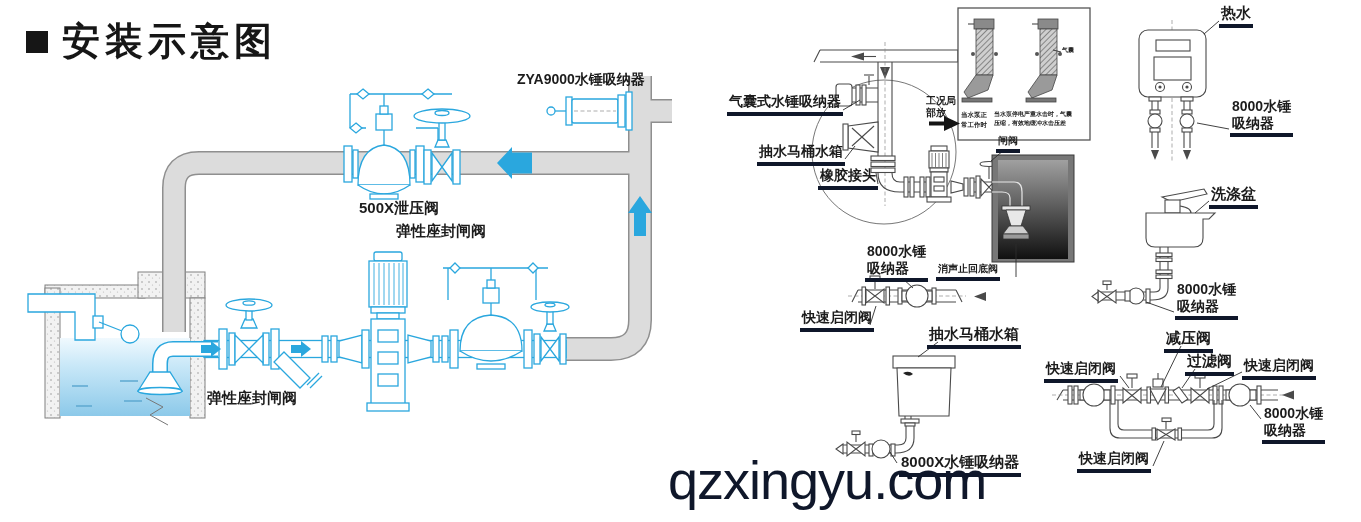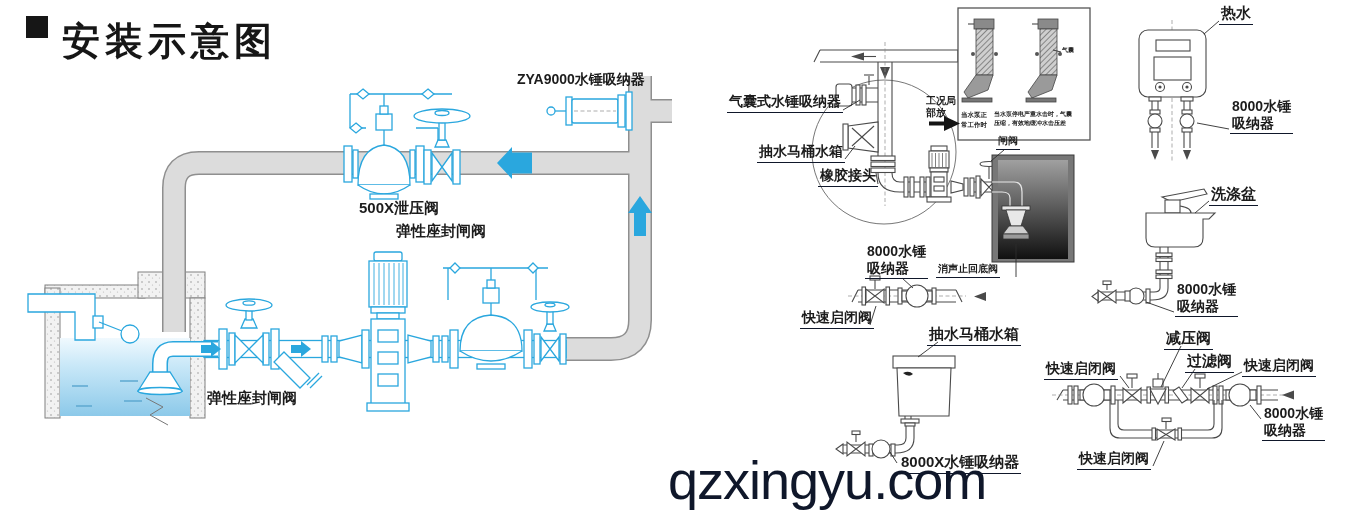--- a/index.html
+++ b/index.html
@@ -1,24 +1,24 @@
 <!DOCTYPE html>
 <html><head>
 <meta charset="utf-8">
 <style>
 *{margin:0;padding:0;box-sizing:border-box}
 html,body{background:#ffffff}
 #canvas{position:relative;width:1361px;height:522px;background:#ffffff;overflow:hidden;
   font-family:"Liberation Sans","DejaVu Sans",sans-serif;}
 #canvas svg{position:absolute;left:0;top:0}
-#title{position:absolute;left:26px;top:16px;display:flex;align-items:flex-start;gap:14px;color:#161616}
+#title{position:absolute;left:26px;top:16px;display:flex;align-items:center;gap:14px;color:#161616}
 #title .sq{width:22px;height:22px;background:#161616}
 #title .t{font-size:38px;font-weight:bold;letter-spacing:5px}
 .lbl{position:absolute;color:#1c1c1c;font-weight:bold;line-height:1.18;white-space:nowrap}
-.lbl.u{border-bottom:1px solid #0f172a;padding:0 2px 2px 2px}
+.lbl.u{border-bottom:4px solid #0f172a;padding:0 2px 2px 2px}
 .s13{font-size:10px}.s14{font-size:14px}.s15{font-size:15px}
 .bk{display:block}
 .cap{position:absolute;color:#222;font-weight:bold;line-height:1.55;white-space:nowrap}
 #wm{position:absolute;left:668px;top:449px;font-size:54px;color:#0f172a;letter-spacing:-1px}
 
 .pipeO{fill:none;stroke:#8f8f8f;stroke-width:24}
 .pipeI{fill:none;stroke:#dcdcdc;stroke-width:21}
 .b{stroke:#2aa7de;fill:#ffffff;stroke-width:1.3}
 .bl{stroke:#2aa7de;fill:none;stroke-width:1.3}
 .bf{fill:#2aa7de;stroke:none}

